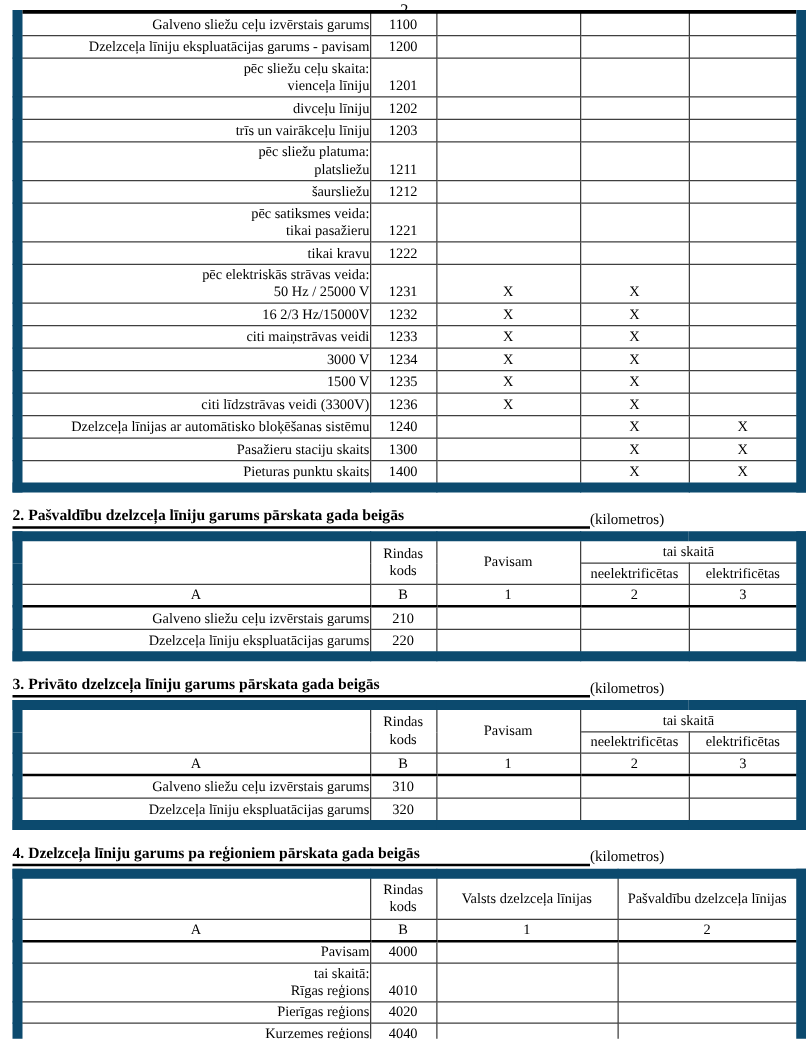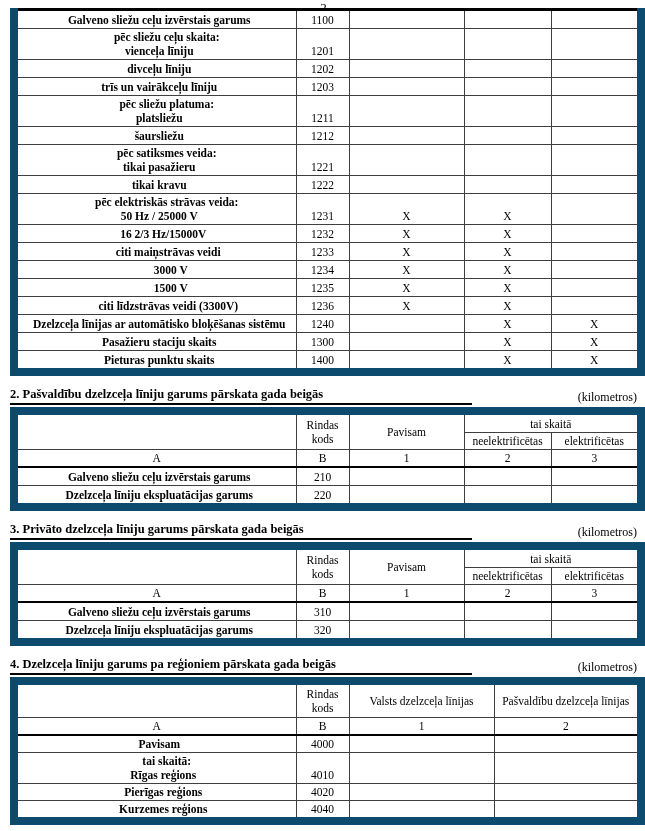--- a/index.html
+++ b/index.html
@@ -19,38 +19,38 @@
     font-size:11.5px;line-height:14px;
     padding:1px 3px;vertical-align:middle;
     overflow:hidden;white-space:nowrap;
   }
   .t{border:8px solid #0c4a6e;}
   .t1{border-top:3px solid #000;}
   .t1 td{height:15px;}
   .t2 td,.t3 td{height:15px;}
   .t4 td{height:14px;}
 
-  td.desc{padding:1px 0;text-align:center;font-weight:bold;}
+  td.desc{padding:1px 0;text-align:right;}
   td.code,td.val{text-align:center;}
   td.vb{vertical-align:bottom;}
   .lbl,.group{line-height:14px;}
   .group{padding-left:20px;}
   .ind0{padding-left:5px;}
   .ind1{padding-left:13px;}
   .ind2{padding-left:23px;}
   .ind3{padding-left:28px;}
 
   thead td{text-align:center;}
   tr.ab-row td{border-bottom:2px solid #000;height:13px;}
   .hdr-sub td{height:13px;}
   .hdr-top td{height:15px;}
   .t4 .hdr-top td{height:30px;}
 
   .sec{margin-top:11px;}
-  .sec-head{display:flex;justify-content:space-between;align-items:flex-end;margin-bottom:2px;gap:24px;}
+  .sec-head{display:flex;justify-content:flex-start;align-items:flex-end;margin-bottom:2px;}
   .sec-title{
     font-weight:bold;font-size:12.5px;line-height:15px;
     width:462px;border-bottom:2px solid #000;padding-bottom:1px;
   }
   .sec-unit{font-size:12px;line-height:15px;}
 </style>
 </head>
 <body>
 
 <div class="page">
@@ -64,20 +64,29 @@
         <col style="width:115px">
         <col style="width:87px">
         <col style="width:90px">
     </colgroup>
     <tbody>
         <tr>
           <td class="desc">
             <div class="lbl ind0">Galveno sliežu ceļu izvērstais garums</div>
           </td>
           <td class="code">1100</td>
+          <td class="val"></td>
+          <td class="val"></td>
+          <td class="val"></td>
+        </tr>
+        <tr>
+          <td class="desc">
+            <div class="lbl ind0">Dzelzceļa līniju ekspluatācijas garums - pavisam</div>
+          </td>
+          <td class="code">1200</td>
           <td class="val"></td>
           <td class="val"></td>
           <td class="val"></td>
         </tr>
         <tr>
           <td class="desc">
             <div class="group">pēc sliežu ceļu skaita:</div>
             <div class="lbl ind0">vienceļa līniju</div>
           </td>
           <td class="code vb">1201</td>

